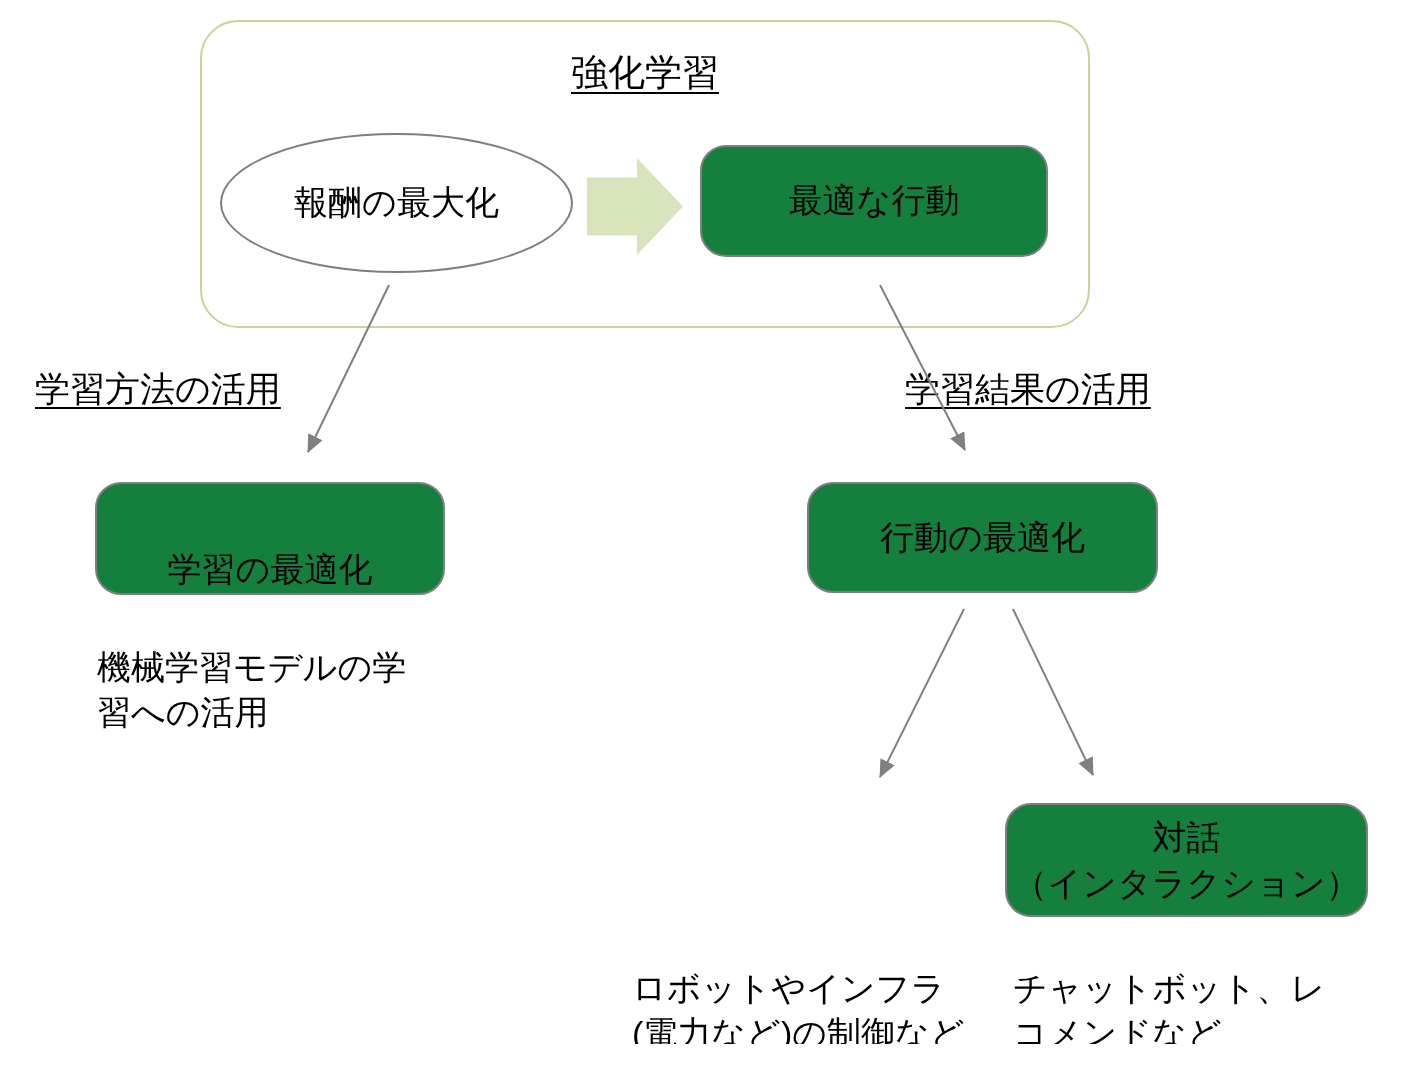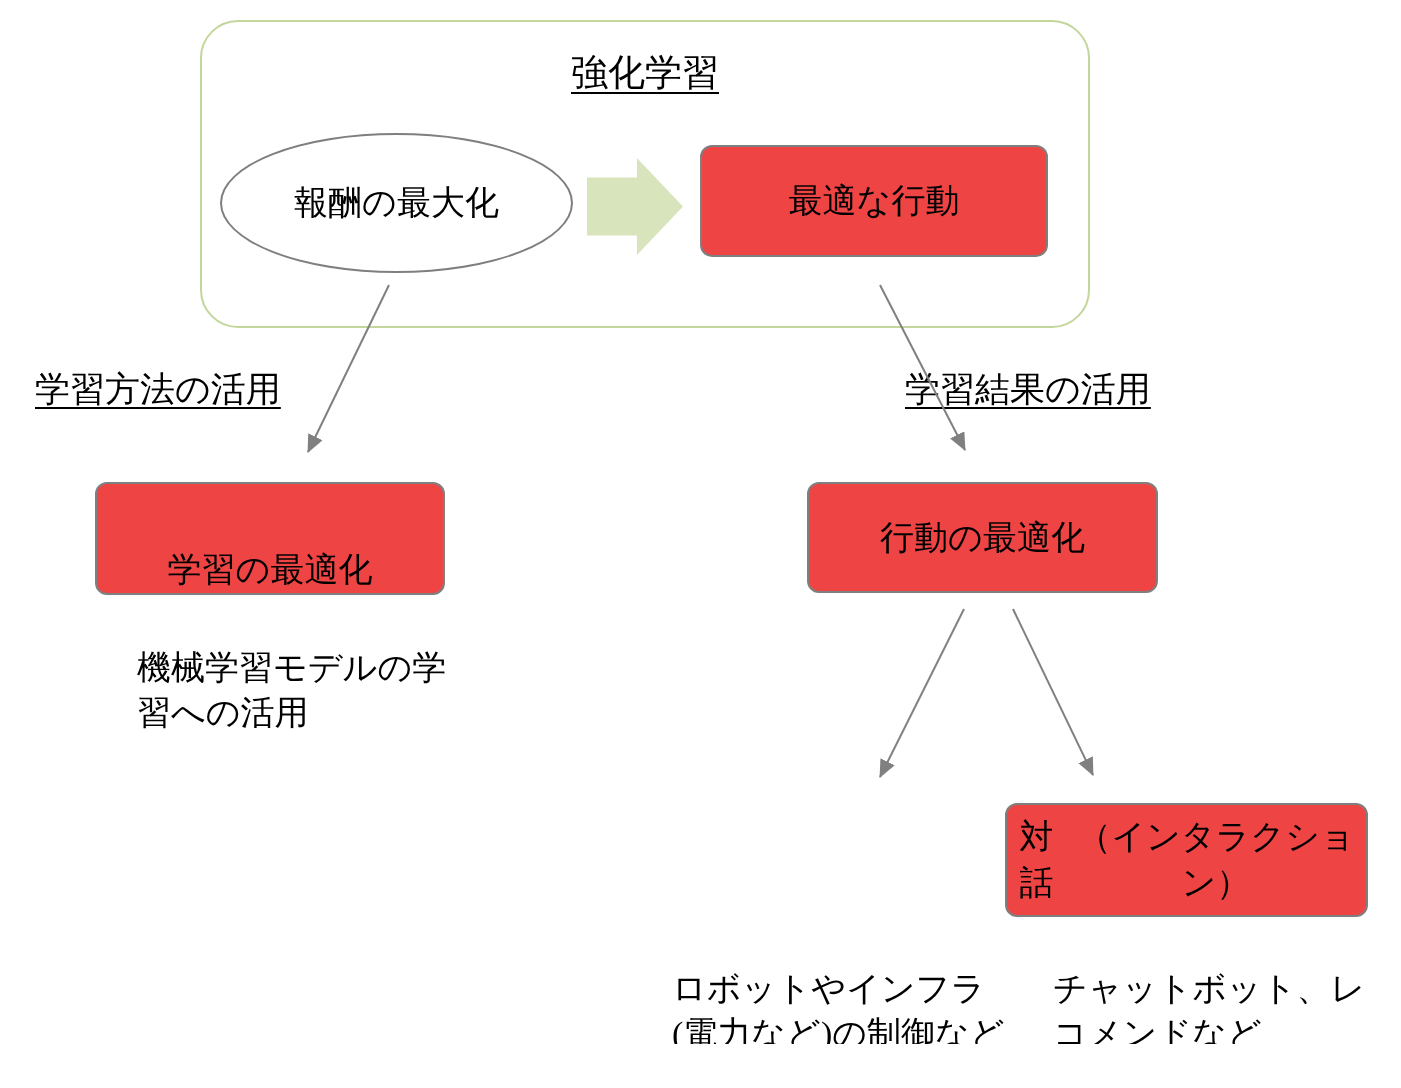--- a/index.html
+++ b/index.html
@@ -9,21 +9,21 @@
     --shape_border:#7f7f7f;
     --connector:#808080;
     --text:#000000;
   }
   html,body{margin:0;padding:0;background:var(--page_bg);}
   #canvas{
     position:relative;
     width:1401px;height:1044px;
     background:var(--page_bg);
     color:var(--text);
-    font-family:Liberation Serif, serif;
+    font-family:Liberation Sans, sans-serif;
     overflow:hidden;
   }
   .abs{position:absolute;}
 
   .outer-box{
     left:200px;top:20px;width:886px;height:304px;
     border:2px solid var(--outer_border);
     border-radius:38px;
     background:transparent;
   }
@@ -43,43 +43,43 @@
     font-size:34px;
     background:#fff;
   }
   .block-arrow{
     left:587px;top:158px;width:96px;height:97px;
     background:var(--block_arrow_fill);
     clip-path:polygon(0% 20%,52% 20%,52% 0%,100% 50%,52% 100%,52% 80%,0% 80%);
   }
   .node-box{
     border:2.5px solid var(--shape_border);
-    border-radius:12px;
+    border-radius:26px;
     display:flex;align-items:center;justify-content:center;
     font-size:34px;
-    background:#ef4444;
+    background:#15803d;
     text-align:center;
   }
   .box-optimal-action{left:700px;top:145px;width:344px;height:108px;}
   .box-learning-opt{left:95px;top:482px;width:346px;height:109px;align-items:flex-end;}
   .box-action-opt{left:807px;top:482px;width:347px;height:107px;}
   .box-control{left:623px;top:804px;width:361px;height:110px;}
-  .box-dialogue{left:1005px;top:803px;width:359px;height:110px;line-height:46px;}
+  .box-dialogue{left:1005px;top:803px;width:359px;height:110px;flex-direction:column;line-height:46px;}
 
   .side-label{
     font-size:35px;
     text-decoration:underline;
     text-underline-offset:6px;
     text-decoration-thickness:2px;
     white-space:nowrap;
   }
   .label-left{left:35px;top:366px;}
   .label-right{left:905px;top:366px;}
 
-  .caption{font-size:34px;line-height:45px;margin-left:40px;}
+  .caption{font-size:34px;line-height:45px;}
   .caption span{display:block;}
   .caption-learning{left:97px;top:645px;}
   .caption-control{left:632px;top:966px;}
   .caption-dialogue{left:1013px;top:966px;}
 
   .overlay{
     left:0;top:0;width:1401px;height:1088px;
     pointer-events:none;
   }
   .connector{stroke:var(--connector);stroke-width:2;fill:none;}

